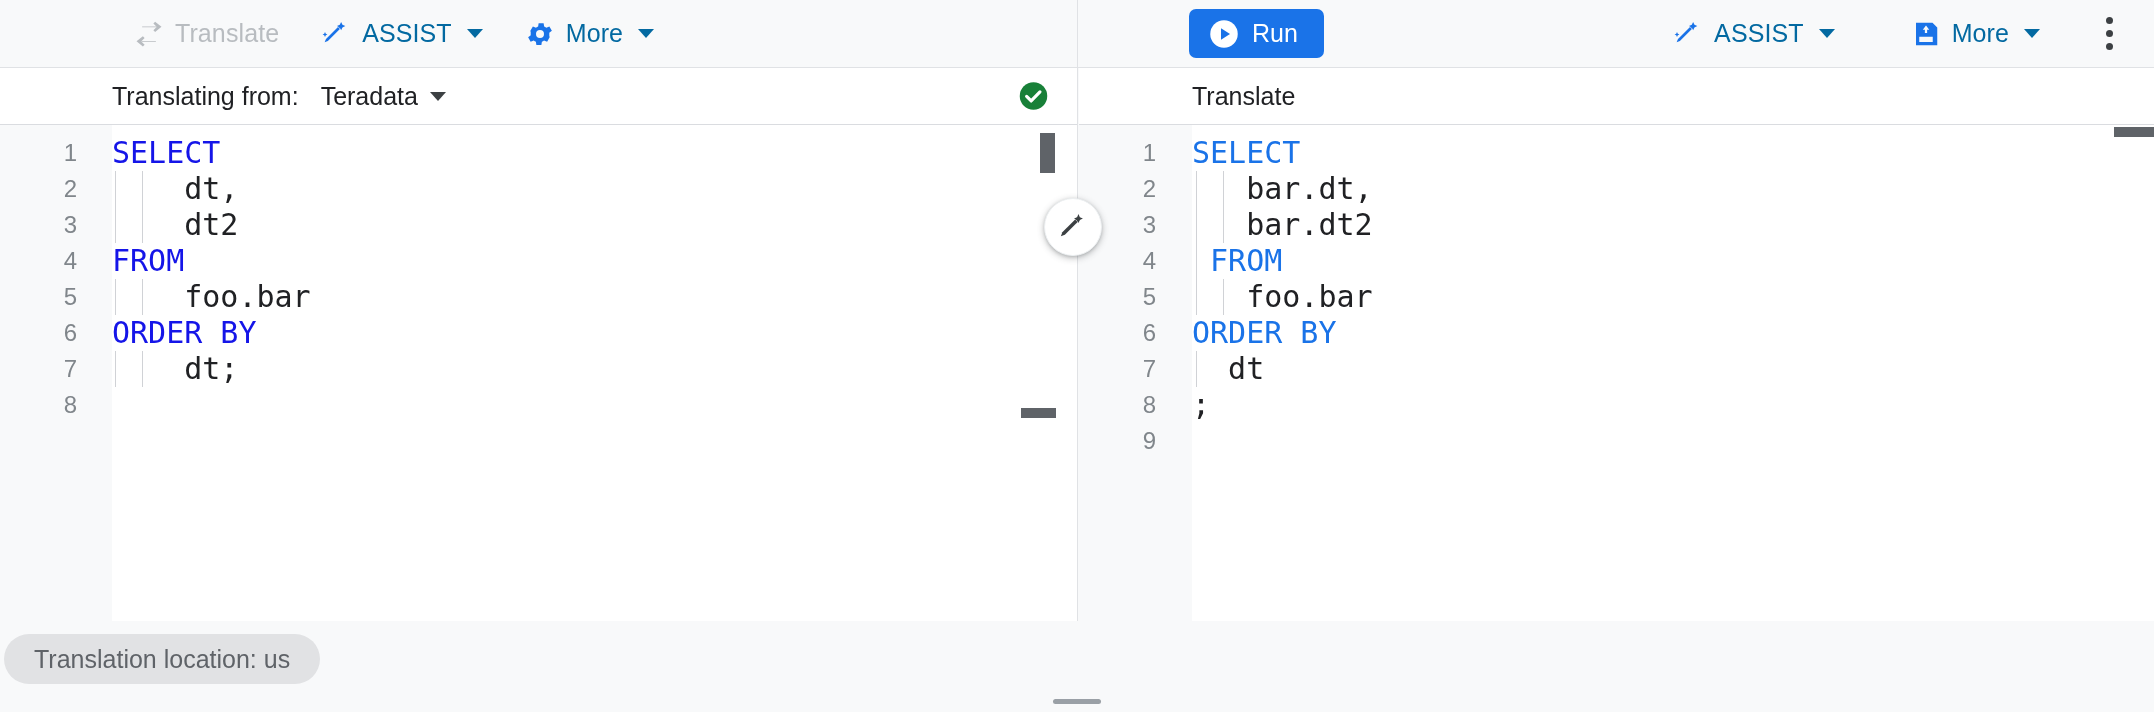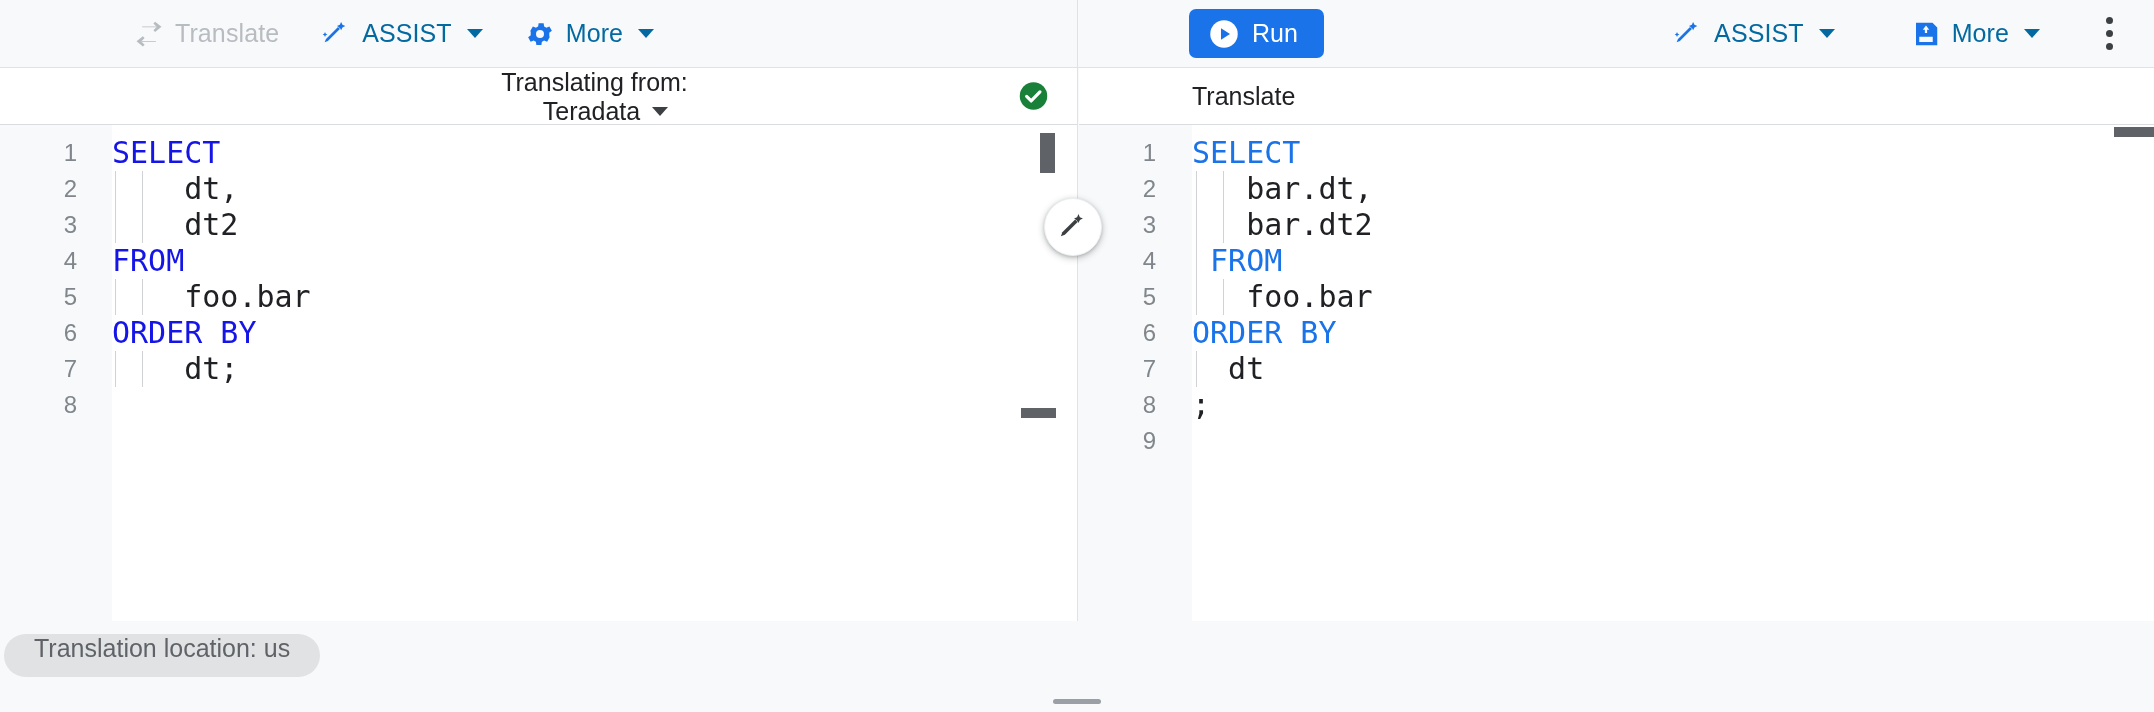--- a/index.html
+++ b/index.html
@@ -67,21 +67,21 @@
   .pane { position: absolute; top: 0; height: 553px; background: #fff; }
   .pane-left  { left: 0;    width: 1078px; border-right: 1px solid #e0e2e5; }
   .pane-right { left: 1079px; width: 1075px; }
 
   .pane-head {
     position: relative; height: 57px; background: #fff;
     display: flex; align-items: center;
     border-bottom: 1px solid #dadce0;
     padding-left: 112px;
   }
-  .pane-left .pane-head  { padding-left: 112px; flex-direction: column; }
+  .pane-left .pane-head  { padding-left: 112px; }
   .pane-right .pane-head { padding-left: 113px; }
   .head-label { font-size: 25px; color: #202124; white-space: nowrap; }
   .head-value {
     font-size: 25px; color: #202124; margin-left: 22px;
     display: flex; align-items: center; gap: 12px; cursor: pointer; white-space: nowrap;
   }
   .head-value .caret {
     width: 0; height: 0;
     border-left: 8px solid transparent; border-right: 8px solid transparent;
     border-top: 9px solid #3c4043;
@@ -142,22 +142,22 @@
     cursor: pointer; z-index: 40;
   }
 
   
   .footer {
     position: absolute; left: 0; top: 621px; width: 2154px; height: 91px;
     background: #f8f9fa;
   }
   .loc-chip {
     position: absolute; left: 4px; top: 13px;
-    height: 43px; padding: 0 30px;
-    display: flex; align-items: flex-start;
+    height: 50px; padding: 0 30px;
+    display: flex; align-items: center;
     background: #e1e2e4; border-radius: 25px;
     color: #5f6368; font-size: 25px; white-space: nowrap;
   }
   .grab-handle {
     position: absolute; left: 50%; transform: translateX(-50%);
     bottom: 8px; width: 48px; height: 5px; border-radius: 3px;
     background: #9aa0a6; cursor: row-resize;
   }
 </style>
 </head>

